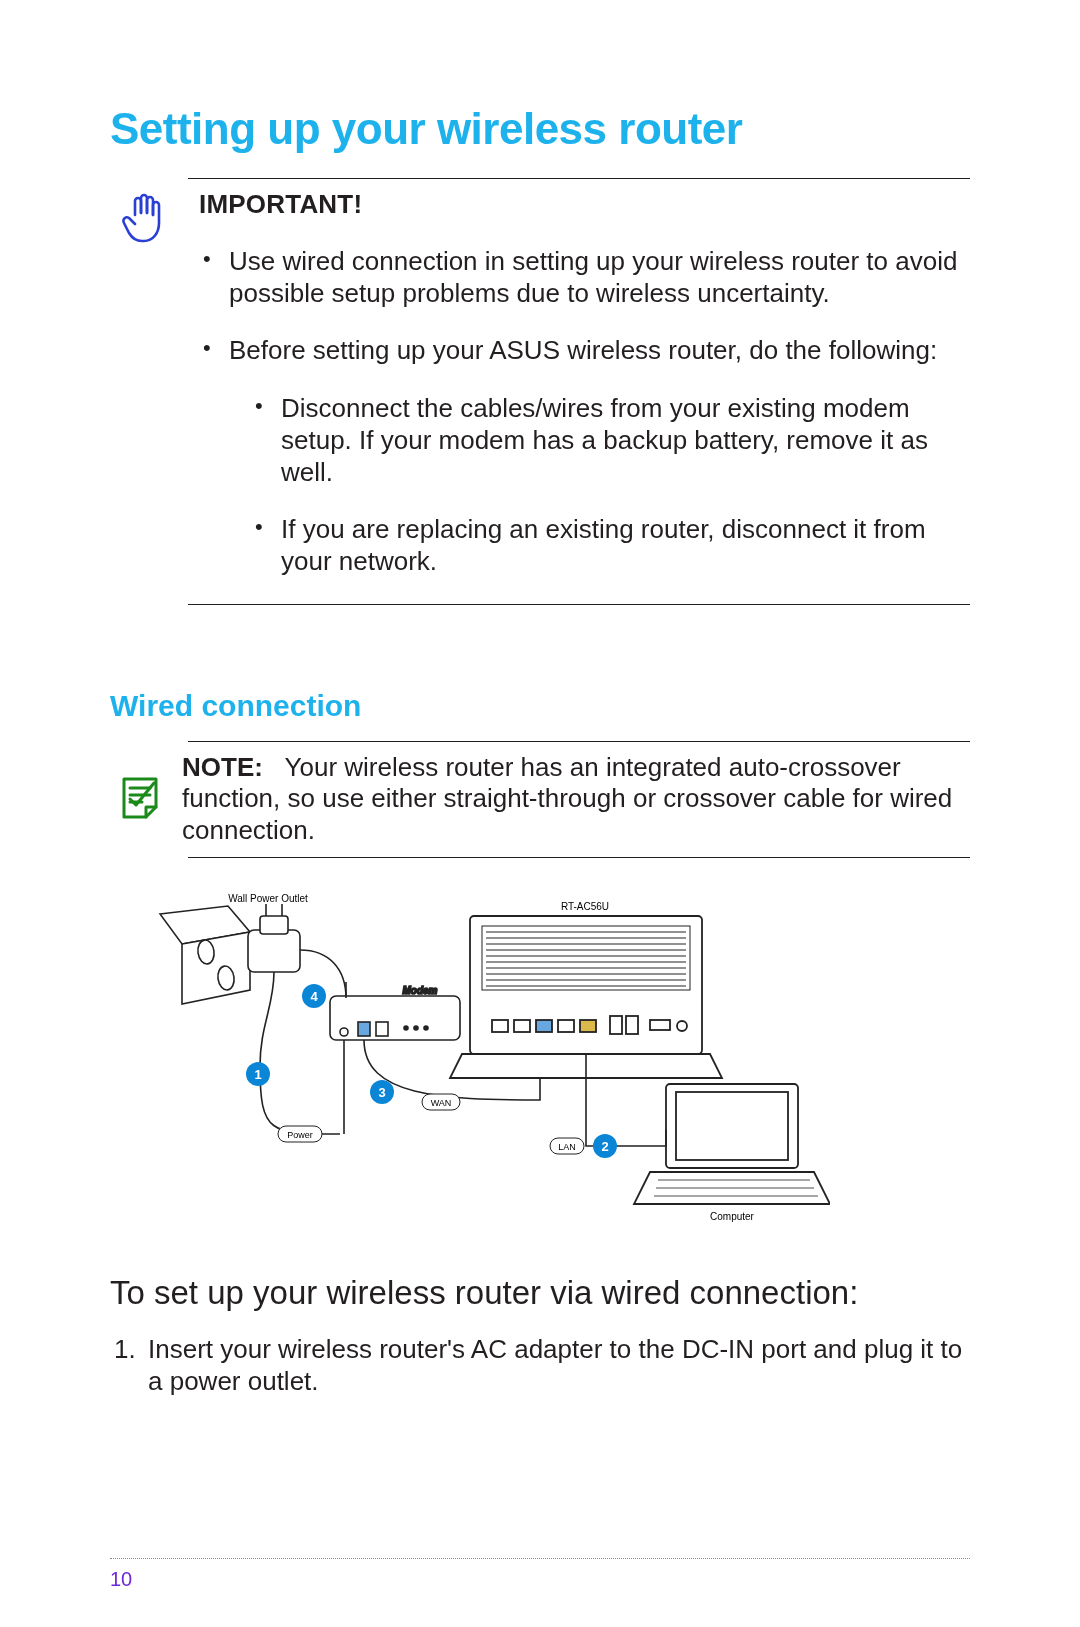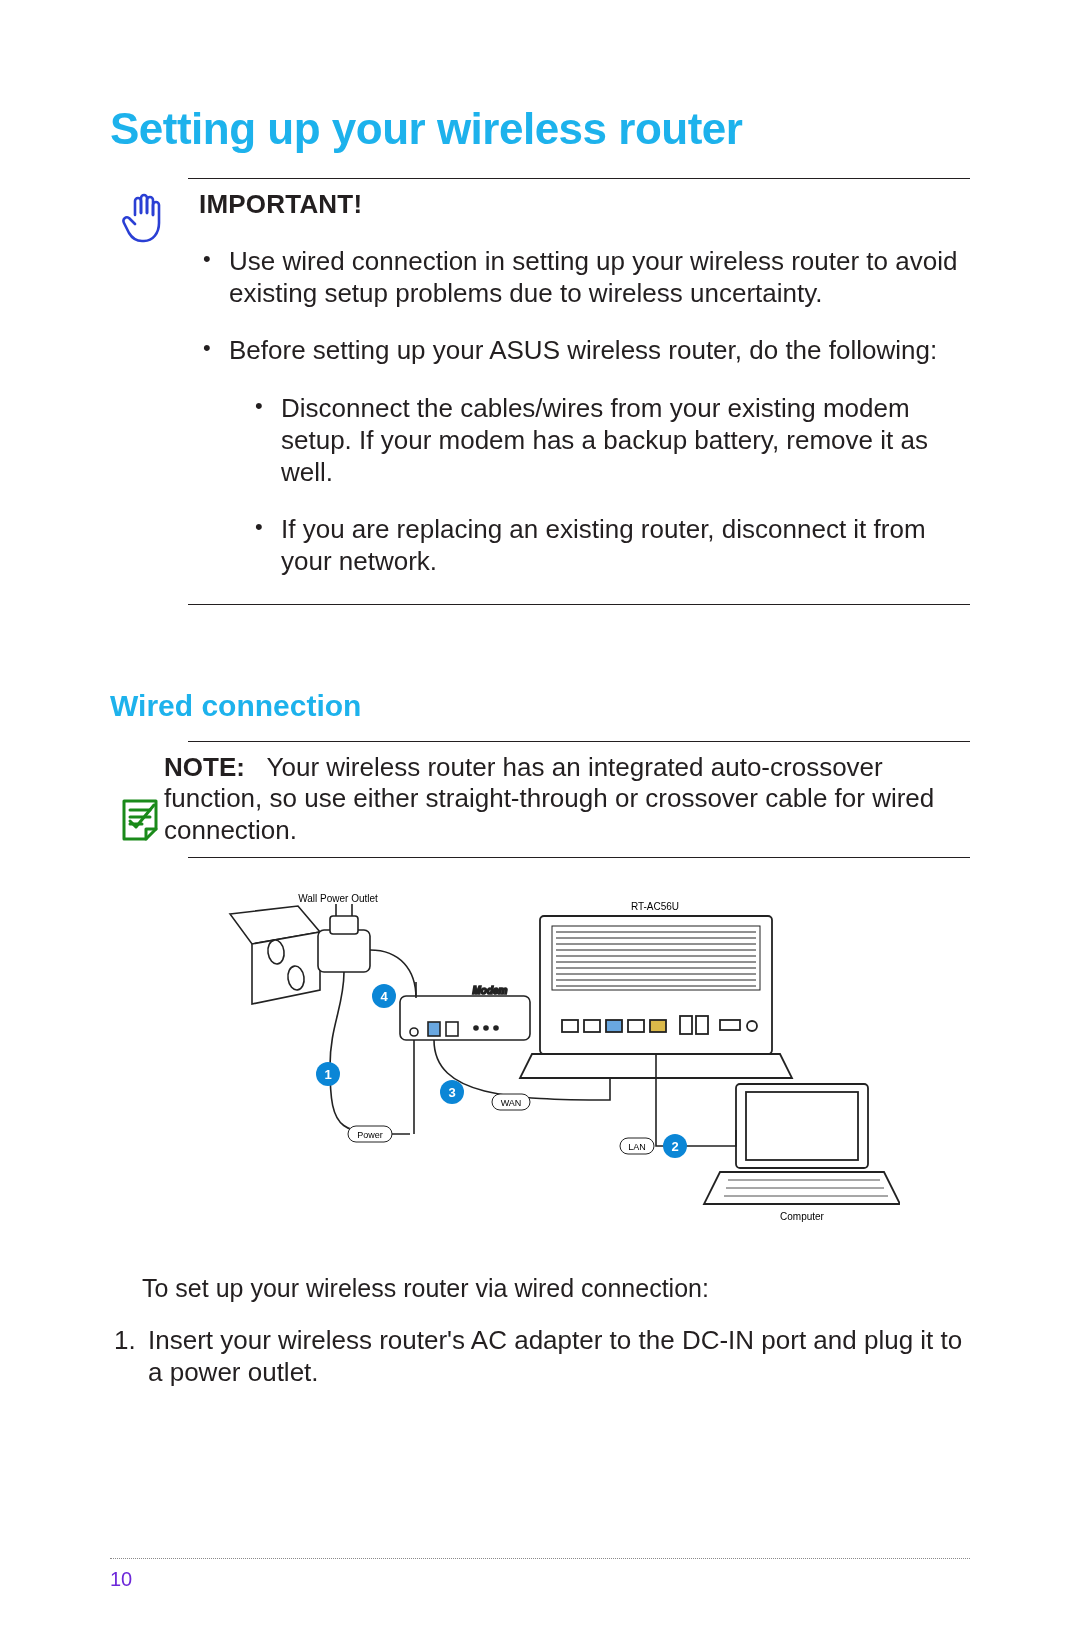--- a/index.html
+++ b/index.html
@@ -83,38 +83,37 @@
   }
   .section-gap { height: 74px; }
   h2.subhead {
     color: #1db2ec;
     font-size: 30px;
     font-weight: 700;
     margin-bottom: 18px;
   }
   .note-block {
     display: flex;
-    align-items: flex-end;
+    align-items: center;
+    gap: 18px;
     margin-left: 6px;
   }
   .note-label { font-weight: 700; }
   .note-text {
     font-size: 26px;
     line-height: 1.22;
   }
   .diagram-wrap {
     margin: 28px 0 48px 0;
     display: flex;
-    justify-content: center;
   }
   .lead {
-    font-size: 25px;
+    font-size: 33px;
     margin-bottom: 22px;
     font-family: Arial, sans-serif;
-    margin-left: 32px;
   }
   ol.steps {
     list-style: none;
     counter-reset: step;
     font-size: 26px;
     line-height: 1.22;
     padding-left: 4px;
   }
   ol.steps > li {
     counter-increment: step;
@@ -160,21 +159,21 @@
           <path d="M20 22 V7 a3 3 0 0 1 6 0 V22"></path>
           <path d="M26 22 V9 a3 3 0 0 1 6 0 V24"></path>
           <path d="M32 24 V14 a3 3 0 0 1 6 0 V32 c0 10 -6 18 -15 18 h-2 c-6 0 -10 -3 -13 -8 l-5 -10 c-2 -4 2 -7 5 -5 l6 6"></path>
         </g>
       </svg>
     </span>
   </div>
   <div class="body-col">
     <div class="important-label">IMPORTANT!</div>
     <ul class="bullets">
-      <li>Use wired connection in setting up your wireless router to avoid existing setup problems due to wireless uncertainty.</li>
+      <li>Use wired connection in setting up your wireless router to avoid possible setup problems due to wireless uncertainty.</li>
       <li>
         <span>Before setting up your ASUS wireless router, do the following:</span>
         <ul class="sub">
           <li>Disconnect the cables/wires from your existing modem setup. If your modem has a backup battery, remove it as well.</li>
           <li>If you are replacing an existing router, disconnect it from your network.</li>
         </ul>
       </li>
     </ul>
   </div>
 </div>

